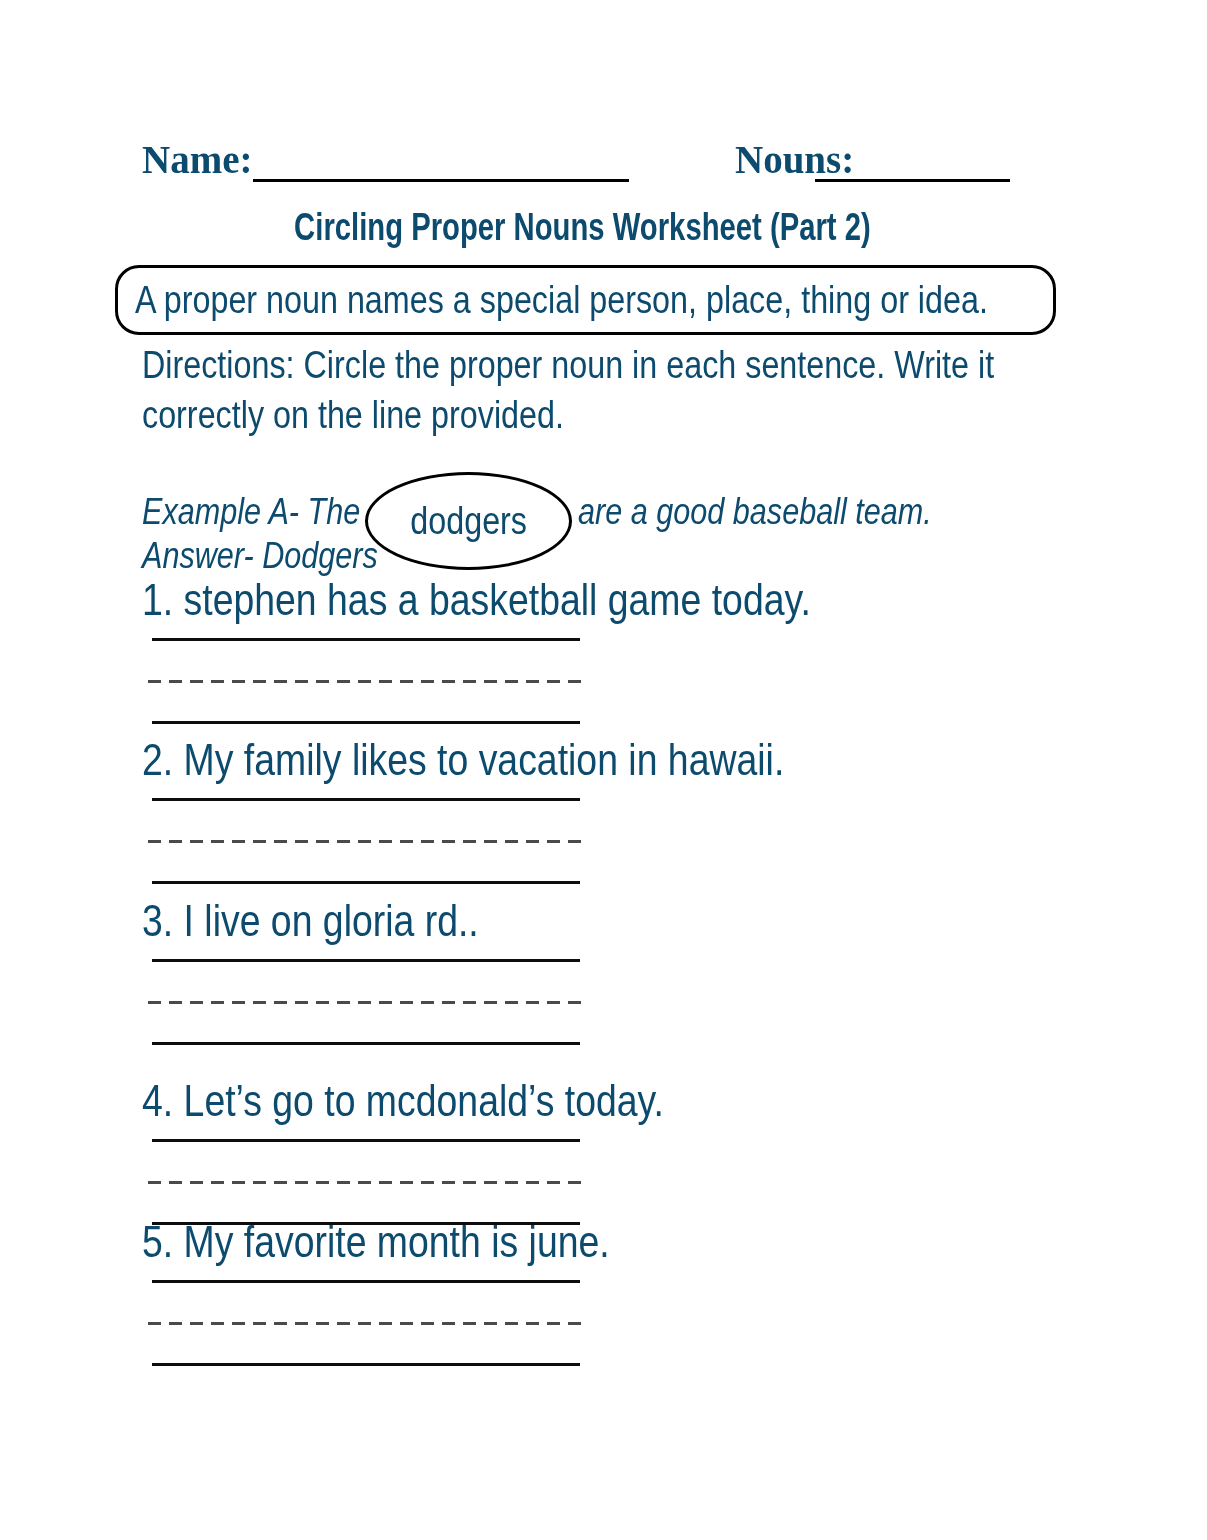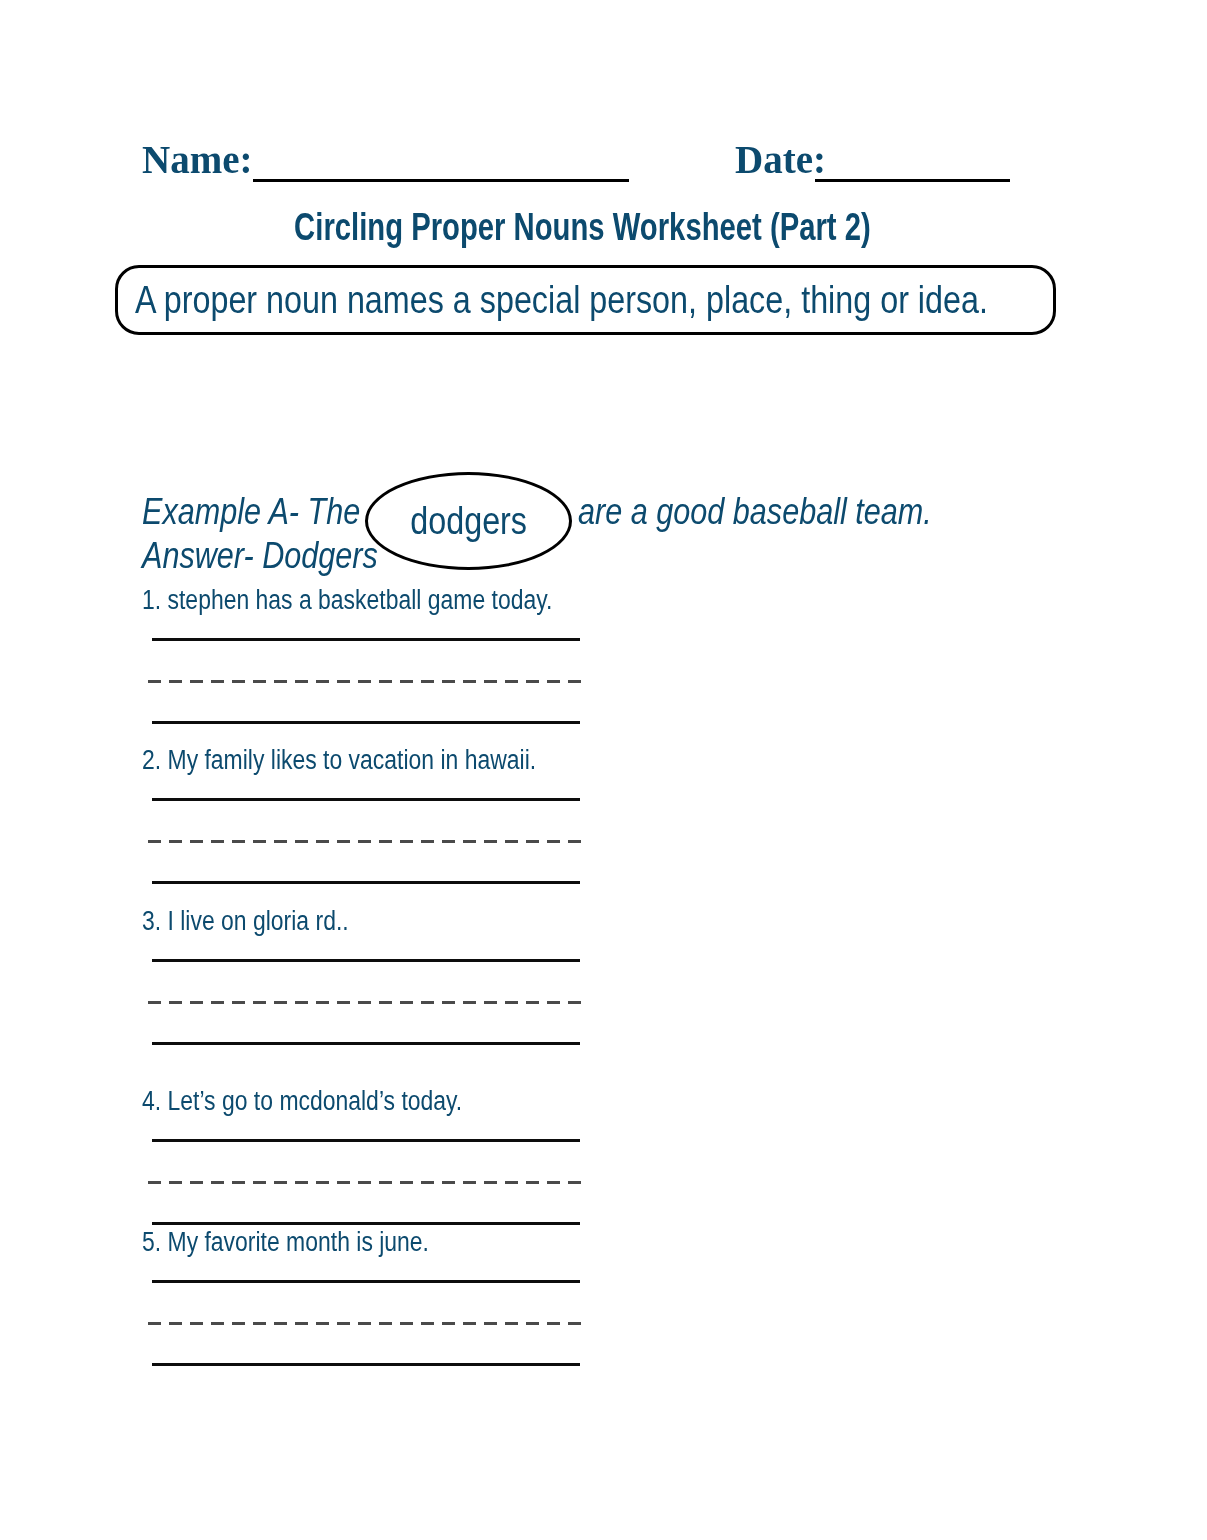--- a/index.html
+++ b/index.html
@@ -48,53 +48,59 @@
   .circle-annotation{
     left:365px;top:472px;width:207px;height:98px;
     border:3px solid #000;border-radius:50%;
     box-sizing:border-box;
     background:transparent;
     display:flex;align-items:center;justify-content:center;
   }
   .circled-word{font-size:38px;line-height:38px;font-style:normal;}
 
   .q-group{left:0;width:1207px;height:160px;}
-  .q-text{position:absolute;left:142px;top:0;font-size:27px;line-height:38px;}
+  .q-text{position:absolute;left:142px;top:0;font-size:44px;line-height:38px;}
   .ans-line-solid{
     position:absolute;left:152px;width:428px;height:3px;
     background:#0d0d0d;
   }
   .ans-line-dashed{
     position:absolute;left:148px;width:434px;height:3px;
     background:repeating-linear-gradient(90deg,#4a4a4a 0 13px,transparent 13px 21px);
   }
   .sl1{top:57px;}
   .sl2{top:99px;}
   .sl3{top:140px;}
 </style>
 </head>
 <body>
 
 <div class="page">
 
   <div class="abs hdr-label" style="left:142px;top:140px;">Name:</div>
   <div class="abs write-line" style="left:253px;top:179px;width:376px;"></div>
-  <div class="abs hdr-label" style="left:735px;top:140px;">Date:</div>
+  <div class="abs hdr-label" style="left:735px;top:140px;">Nouns:</div>
   <div class="abs write-line" style="left:815px;top:179px;width:195px;"></div>
 
   <div class="abs title-wrap">
     <span class="title-text cx-title">Circling Proper Nouns Worksheet (Part 2)</span>
   </div>
 
   <div class="abs def-box">
     <div class="def-box-text">
       <span class="cx">A proper noun names a special person, place, thing or idea.</span>
     </div>
   </div>
 
+  <div class="abs directions">
+    <span class="cx">
+      <div class="dir-line">Directions: Circle the proper noun in each sentence. Write it</div>
+      <div class="dir-line">correctly on the line provided.</div>
+    </span>
+  </div>
 
   <div class="abs circle-annotation">
     <span class="circled-word cx-mid">dodgers</span>
   </div>
 
   <div class="abs example-text" style="left:142px;top:467px;">
     <span class="cx">Example A- The</span>
   </div>
   <div class="abs example-text" style="left:142px;top:511px;">
     <span class="cx">Answer- Dodgers</span>

